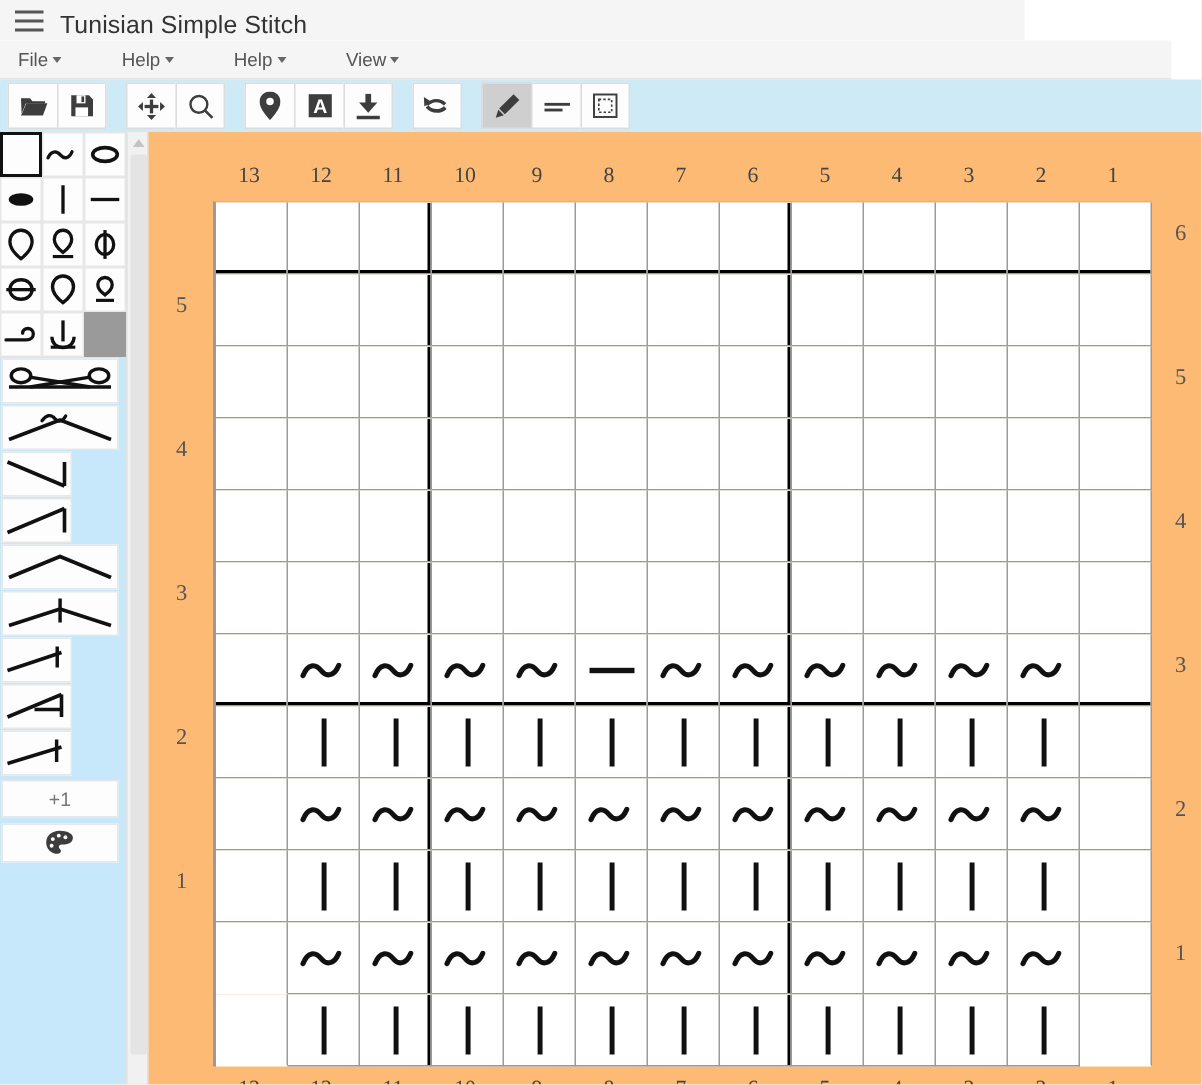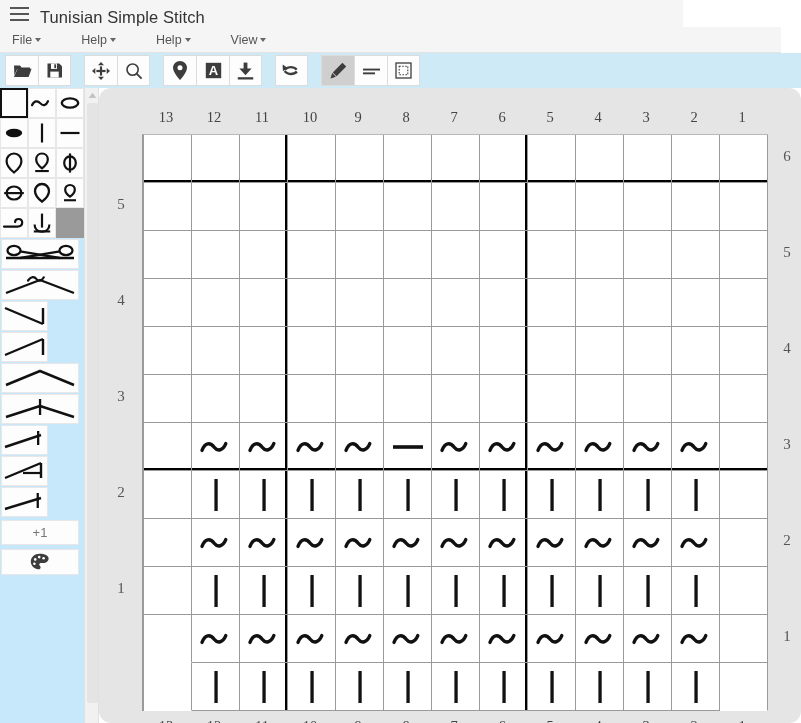--- a/index.html
+++ b/index.html
@@ -107,21 +107,21 @@
     justify-content: center; cursor: pointer;
   }
   .vscroll .thumb {
     position: absolute; left: 2px; top: 15px; width: 11px; height: 600px;
     background: #e4e4e4; border-radius: 2px; cursor: pointer;
   }
 
   
   .canvas {
     position: absolute; left: 99px; top: 88px;
-    width: 702px; height: 635px; background: #e5e5e5; overflow: hidden; border-radius: 12px;
+    width: 702px; height: 635px; background: #fdba74; overflow: hidden;
   }
   .chart-wrap { position: absolute; left: 43px; top: 46px; }
 
   .grid {
     position: relative;
     border-left: 2px solid #9a9a9a;
     border-top: 1px solid #b9b9b9;
   }
   .grow { display: flex; }
   .gcell {

